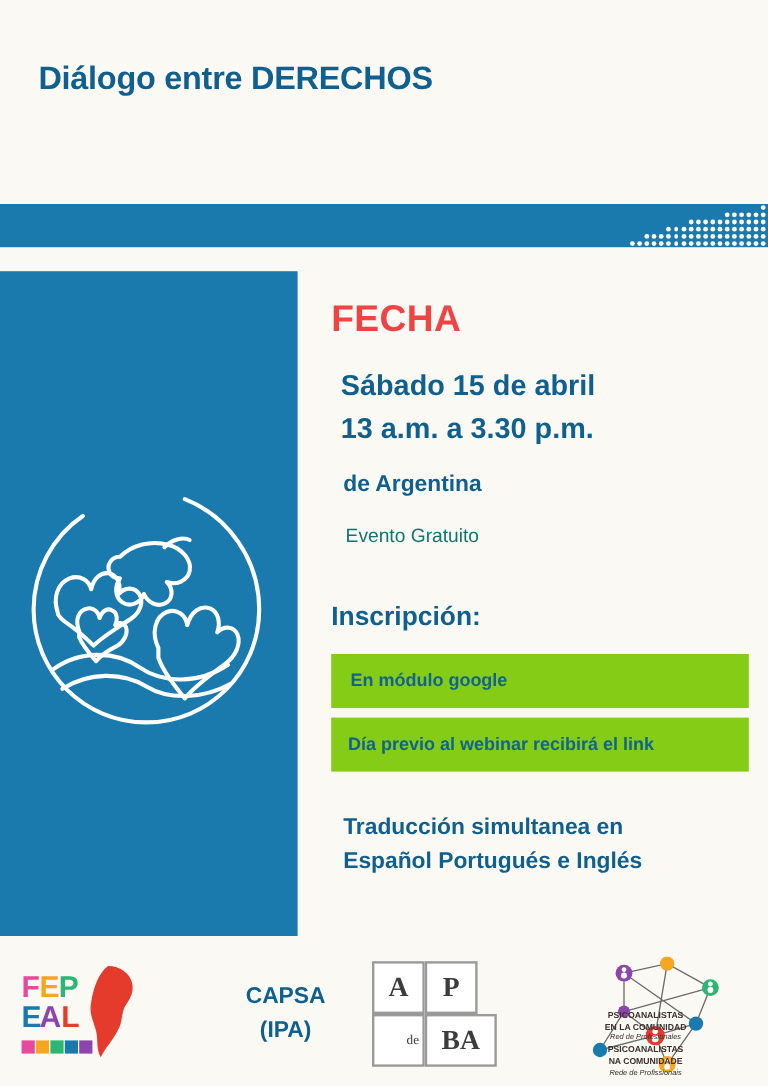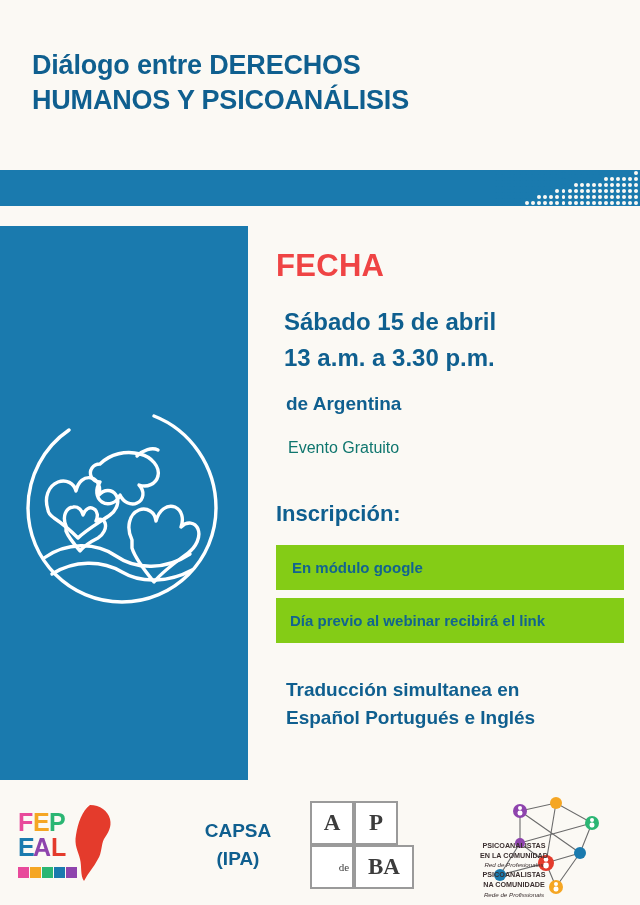--- a/index.html
+++ b/index.html
@@ -181,39 +181,38 @@
   .apdeba .small { font-size: 11px; font-weight: normal; padding-left: 24px; }
 
   
   .pcom {
     position: absolute;
     left: 460px; top: 10px;
     width: 165px; height: 100px;
   }
   .pcom-text {
     position: absolute;
-    left: 0; top: 44px;
+    left: 24px; top: 44px;
     width: 108px;
     color: #3b2f2f;
     font-size: 7.2px;
     font-weight: bold;
     line-height: 1.42;
     text-align: center;
     font-family: "Liberation Sans", sans-serif;
   }
   .pcom-text .thin { font-weight: normal; font-style: italic; font-size: 6.2px; }
 </style>
 </head>
 <body>
 
 <div class="poster">
 
   <div class="title-block">
     <div class="title-line">Diálogo entre DERECHOS</div>
-    <div class="title-line">HUMANOS Y PSICOANÁLISIS</div>
   </div>
 
   <div class="band"></div>
   <div class="band-dots">
     <div class="row">
       <span class="dot blue"></span>
         <span class="dot blue"></span>
         <span class="dot blue"></span>
         <span class="dot blue"></span>
         <span class="dot blue"></span>

